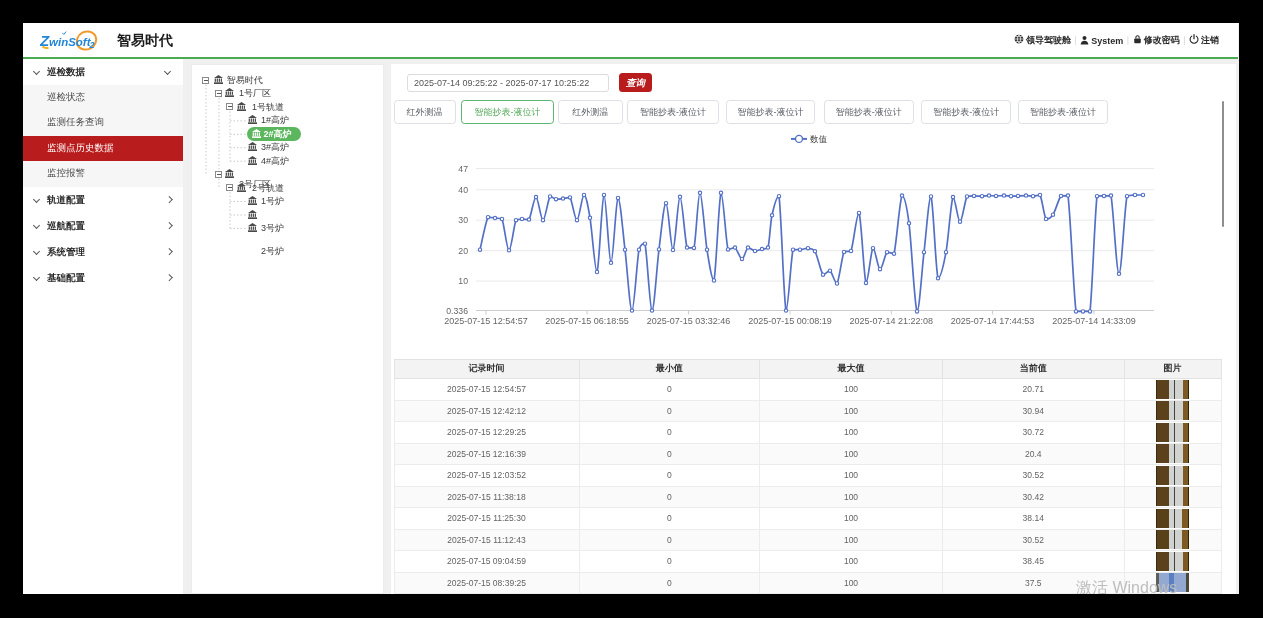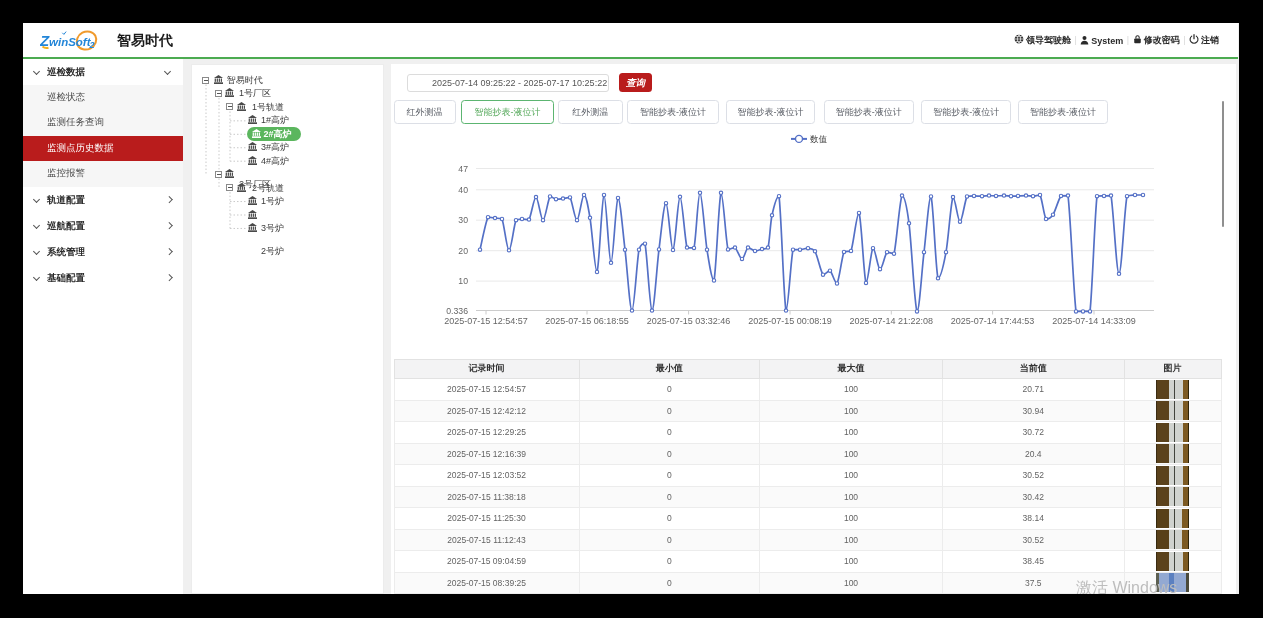--- a/index.html
+++ b/index.html
@@ -16,21 +16,21 @@
 .m1 { position:relative; height:26px; line-height:26px; font-size:9.5px; font-weight:bold; color:#2b2b2b; background:#fff; }
 .m1 .cl { position:absolute; left:11px; top:10px; width:5px; height:5px; border-left:1.3px solid #555; border-bottom:1.3px solid #555; transform:rotate(-45deg); }
 .m1 .crd { position:absolute; right:13px; top:10px; width:5px; height:5px; border-left:1.3px solid #555; border-bottom:1.3px solid #555; transform:rotate(-45deg); }
 .m1 .cr { position:absolute; right:12px; top:10.5px; width:4.5px; height:4.5px; border-top:1.3px solid #555; border-right:1.3px solid #555; transform:rotate(45deg); }
 .m1 .tx { position:absolute; left:24px; }
 .m2 { position:relative; height:25.4px; line-height:25.4px; font-size:9.5px; color:#4a4a4a; background:#f6f6f6; }
 .m2 .tx { position:absolute; left:24px; }
 .m2.act { background:#b91c1c; color:#fff; }
 #tree { position:absolute; left:167.5px; top:40.5px; width:193.5px; height:530.5px; background:#fff; border:1px solid #ececec; font-size:9px; color:#3a3a3a; }
 #main { position:absolute; left:368px; top:40.5px; width:845px; height:530.5px; background:#fff; overflow:hidden; }
-#dateinp { position:absolute; left:16px; top:10px; width:202px; height:18px; border:1px solid #dcdcdc; border-radius:3px; background:#fff; font-size:9px; color:#555; line-height:16px; text-align:left; padding-left:24px; white-space:nowrap; }
+#dateinp { position:absolute; left:16px; top:10px; width:202px; height:18px; border:1px solid #dcdcdc; border-radius:3px; background:#fff; font-size:9px; color:#555; line-height:16px; text-align:left; padding-left:6px; white-space:nowrap; }
 #qbtn { position:absolute; left:228px; top:9px; width:33px; height:19px; background:#b91c1c; color:#fff; border-radius:3.5px; font-size:9.5px; line-height:19px; text-align:center; font-weight:bold;font-style:italic; }
 .tab { position:absolute; top:36.5px; height:24px; border:1px solid #dcdfe6; border-radius:3.5px; background:#fff; font-size:9px; color:#5a5e66; line-height:22px; text-align:center; }
 .tab.on { border-color:#5cb571; color:#57a95c; }
 #tbl { position:absolute; left:2.5px; top:295px; width:828px; border-collapse:collapse; table-layout:fixed; font-size:8.5px; color:#636363; }
 #tbl th { height:19.5px; background:#f3f3f4; font-weight:bold; color:#333; border:1px solid #e2e2e2; font-size:9px; }
 #tbl td { height:21.5px; border:1px solid #ececec; text-align:center; padding:0; }
 #tbl tr.alt td { background:#fafafa; }
 .thumb { display:inline-block; width:33px; height:19px; vertical-align:middle; }
 #wtmk { position:absolute; left:685px; top:514px; font-size:16px; color:#bdbdbd; }
 #sbar { position:absolute; left:1198.5px; top:78px; width:2.5px; height:126px; background:#8f8f8f; border-radius:2px; }

